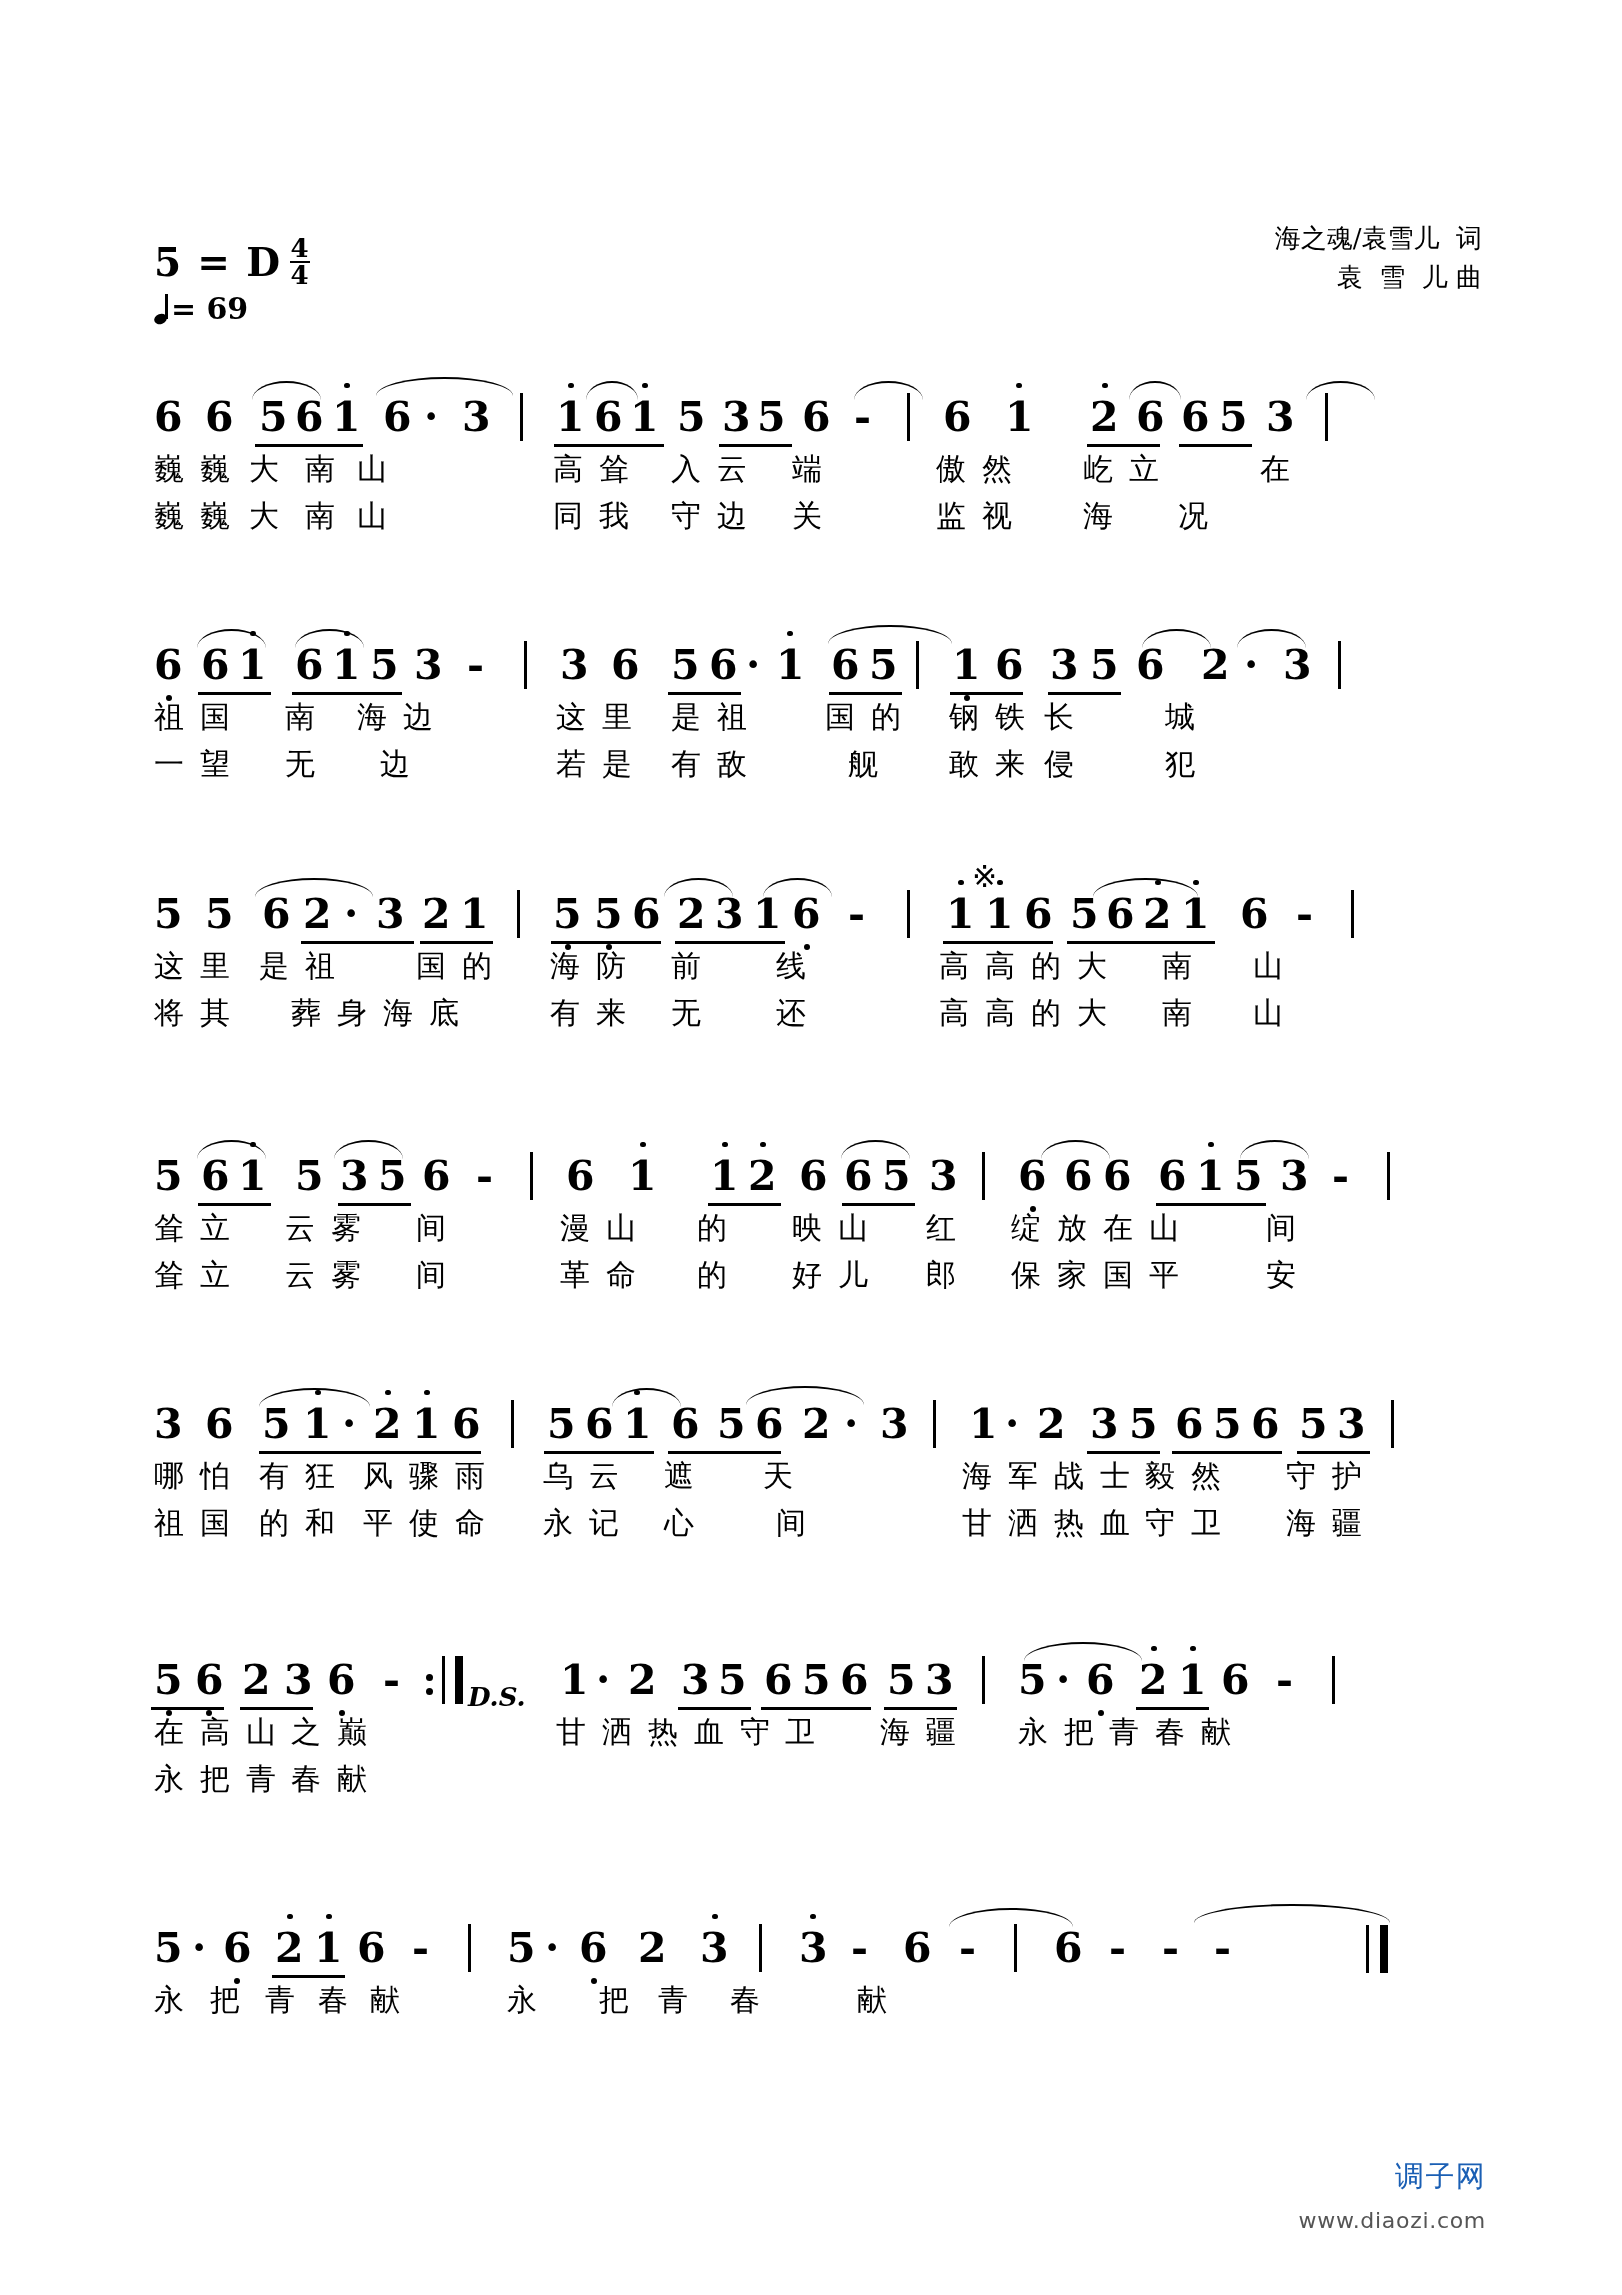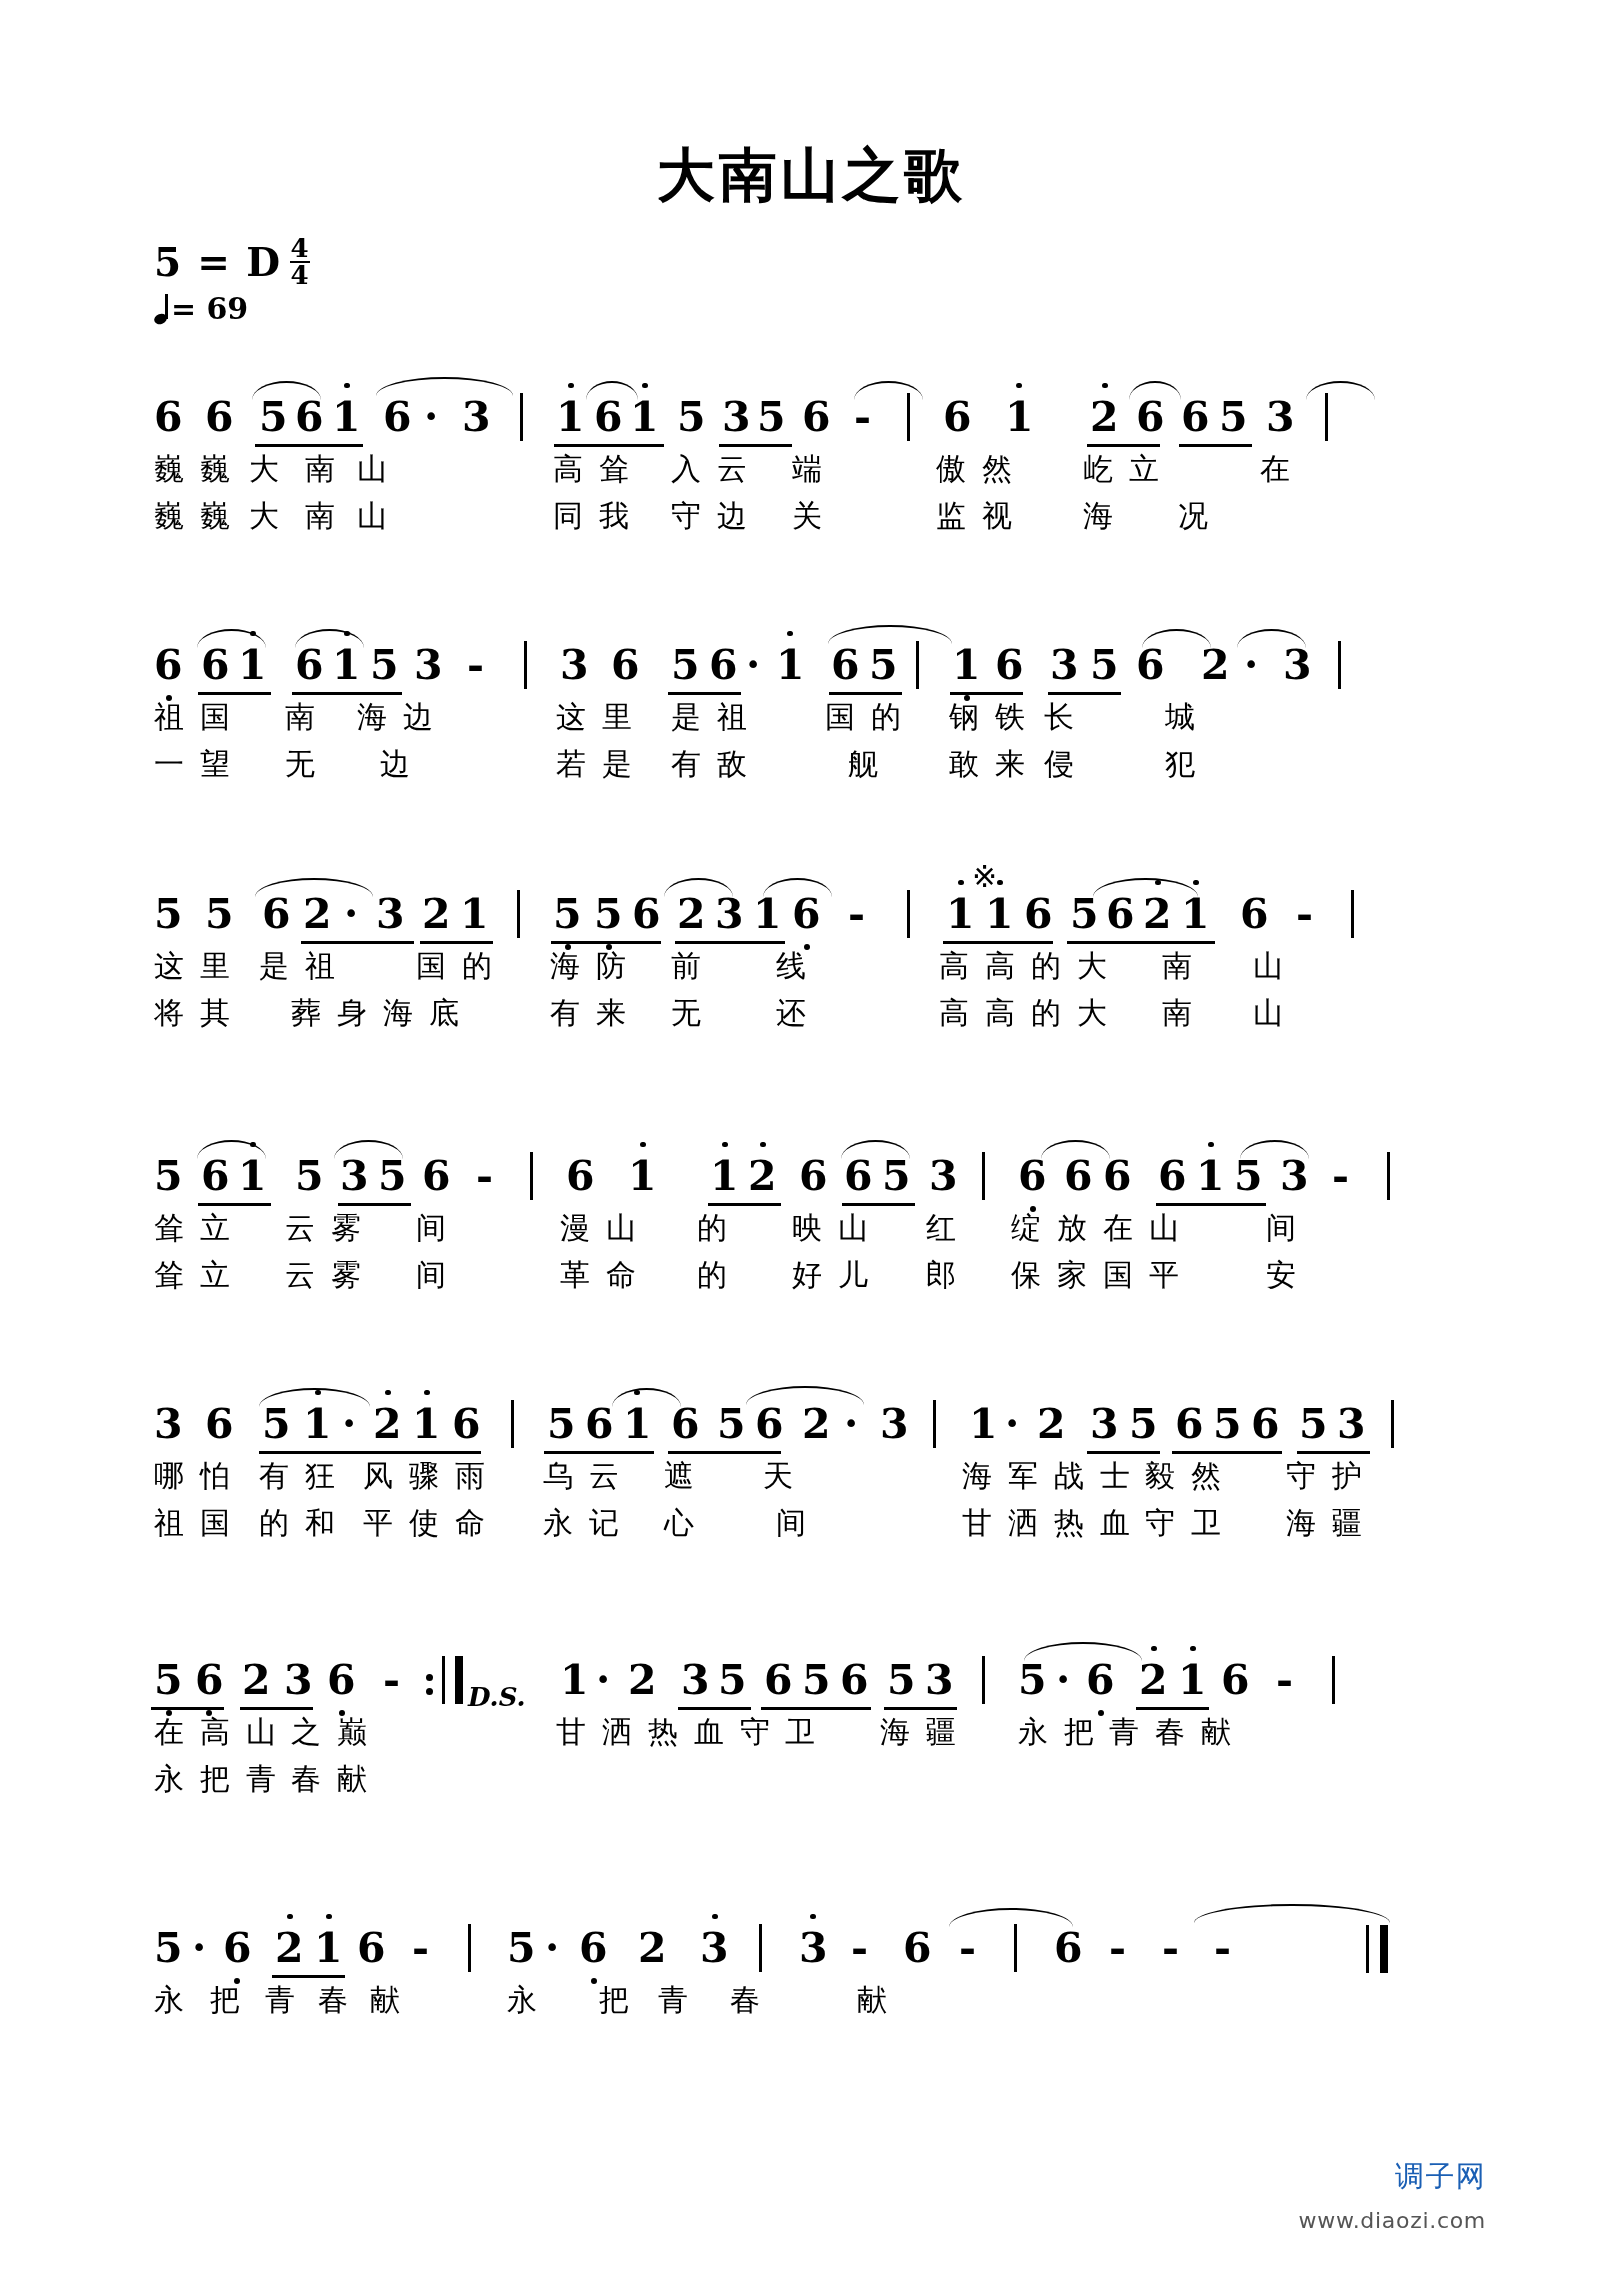--- a/index.html
+++ b/index.html
@@ -195,22 +195,25 @@
     font-size: 22px;
     color: #555;
     letter-spacing: 0.7px;
   }
 </style>
 </head>
 <body>
 
 <div class="sheet">
 
-  <div class="title">大南山之歌</div>
-
+
+  <div class="credits">
+    <div class="line">海之魂/袁雪儿  词</div>
+    <div class="line">袁  雪  儿 曲</div>
+  </div>
 
   <div class="keyblock">
     <div class="keyline">
       <span>5 = D</span>
       <span class="meter">
         <span class="num">4</span>
         <span class="den">4</span>
       </span>
     </div>
     <div class="tempo">

